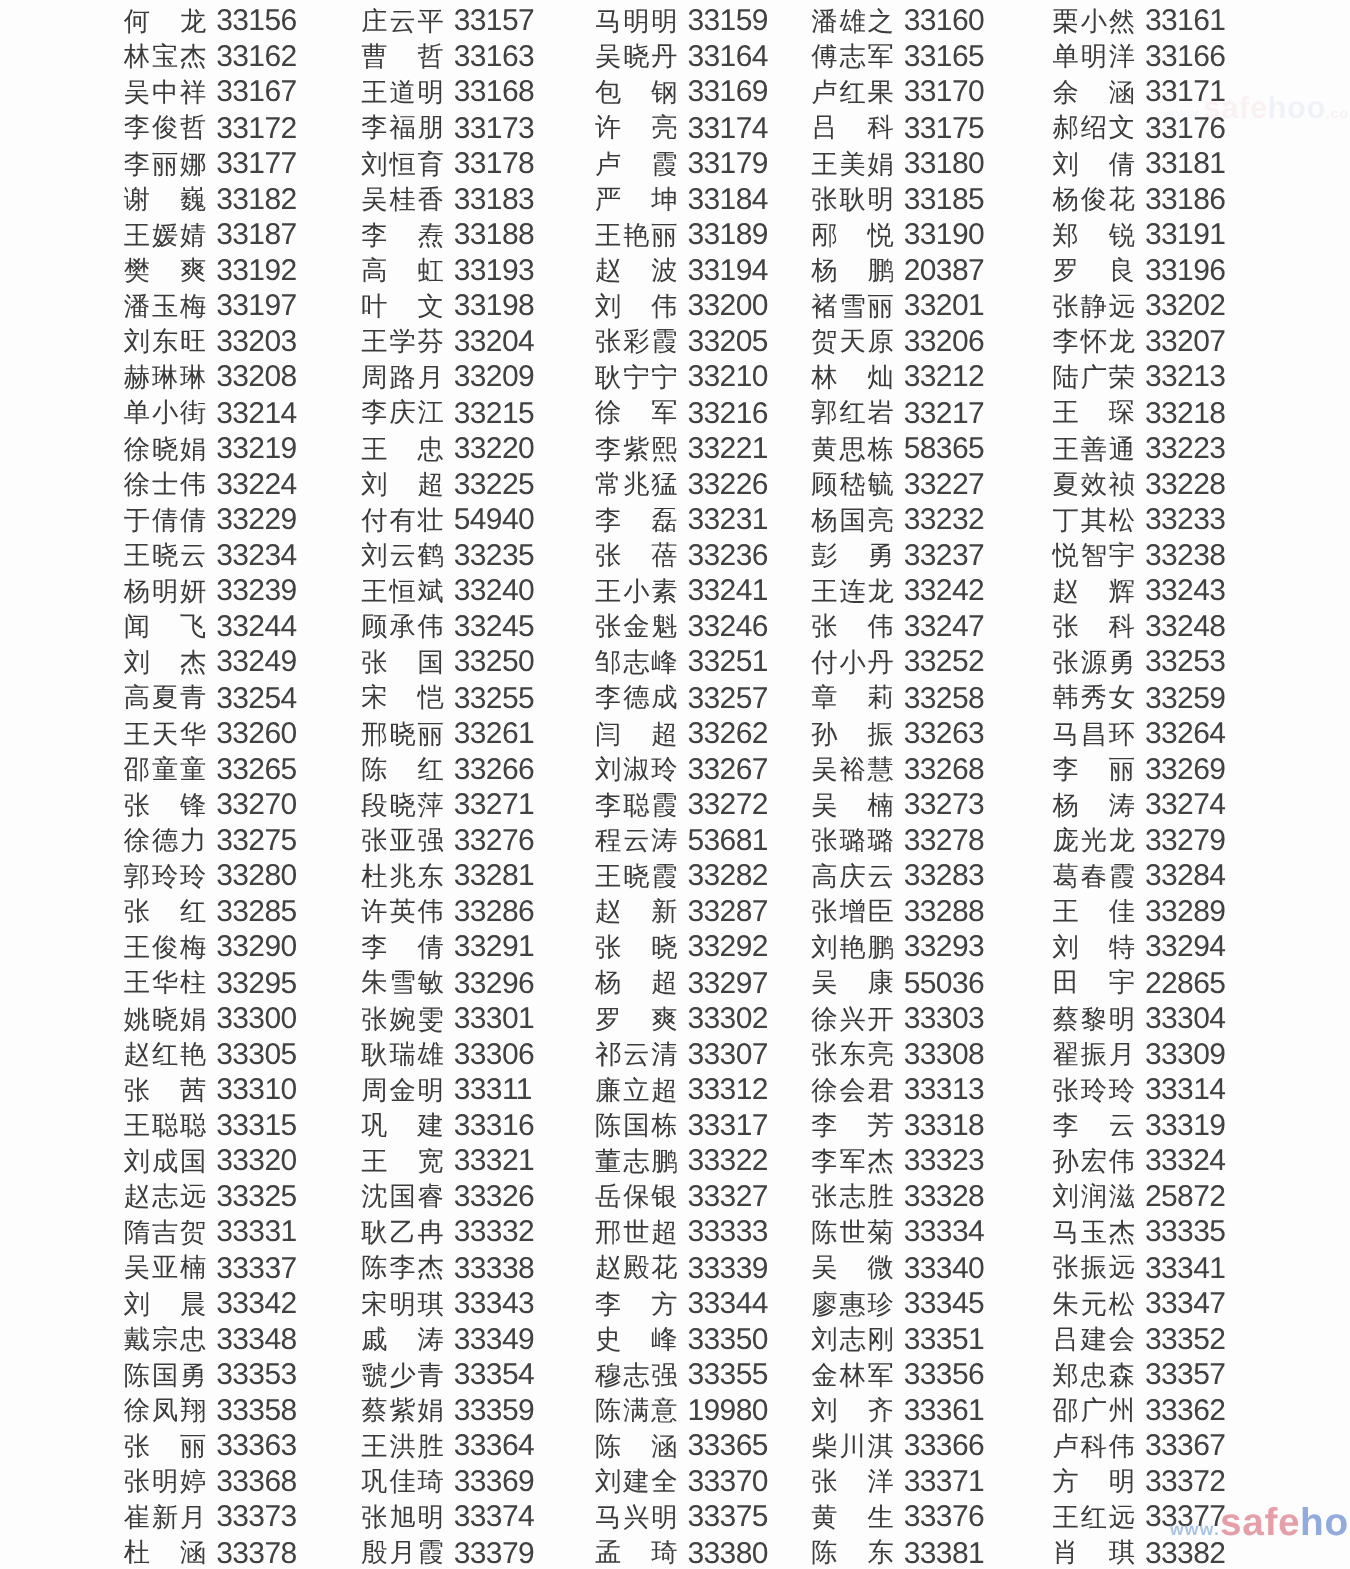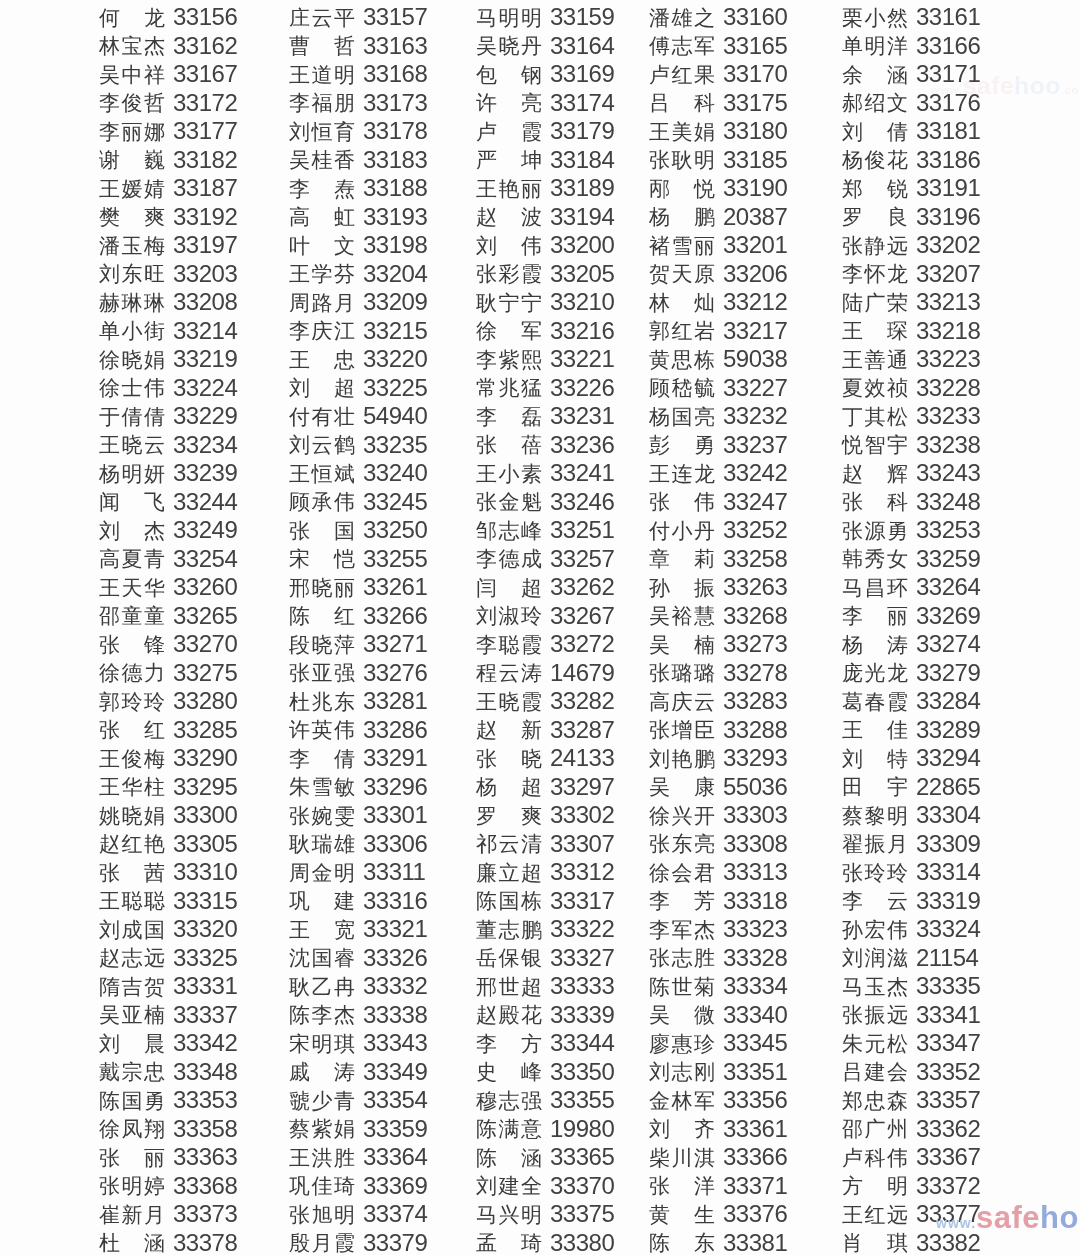--- a/index.html
+++ b/index.html
@@ -479,33 +479,33 @@
       <div class="row">
         <span class="nm">刘淑玲</span>
         <span class="num">33267</span>
       </div>
       <div class="row">
         <span class="nm">李聪霞</span>
         <span class="num">33272</span>
       </div>
       <div class="row">
         <span class="nm">程云涛</span>
-        <span class="num">14679</span>
+        <span class="num">53681</span>
       </div>
       <div class="row">
         <span class="nm">王晓霞</span>
         <span class="num">33282</span>
       </div>
       <div class="row">
         <span class="nm">赵新</span>
         <span class="num">33287</span>
       </div>
       <div class="row">
         <span class="nm">张晓</span>
-        <span class="num">24133</span>
+        <span class="num">33292</span>
       </div>
       <div class="row">
         <span class="nm">杨超</span>
         <span class="num">33297</span>
       </div>
       <div class="row">
         <span class="nm">罗爽</span>
         <span class="num">33302</span>
       </div>
       <div class="row">
@@ -613,21 +613,21 @@
       <div class="row">
         <span class="nm">林灿</span>
         <span class="num">33212</span>
       </div>
       <div class="row">
         <span class="nm">郭红岩</span>
         <span class="num">33217</span>
       </div>
       <div class="row">
         <span class="nm">黄思栋</span>
-        <span class="num">59038</span>
+        <span class="num">58365</span>
       </div>
       <div class="row">
         <span class="nm">顾嵇毓</span>
         <span class="num">33227</span>
       </div>
       <div class="row">
         <span class="nm">杨国亮</span>
         <span class="num">33232</span>
       </div>
       <div class="row">
@@ -875,21 +875,21 @@
       <div class="row">
         <span class="nm">李云</span>
         <span class="num">33319</span>
       </div>
       <div class="row">
         <span class="nm">孙宏伟</span>
         <span class="num">33324</span>
       </div>
       <div class="row">
         <span class="nm">刘润滋</span>
-        <span class="num">21154</span>
+        <span class="num">25872</span>
       </div>
       <div class="row">
         <span class="nm">马玉杰</span>
         <span class="num">33335</span>
       </div>
       <div class="row">
         <span class="nm">张振远</span>
         <span class="num">33341</span>
       </div>
       <div class="row">

